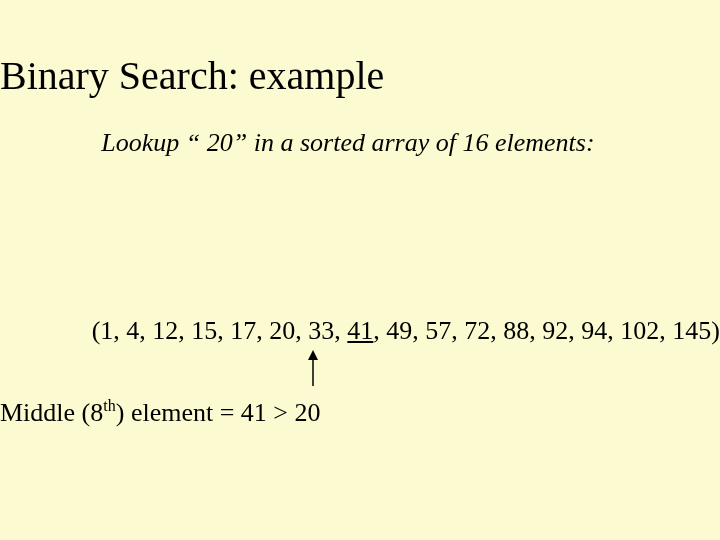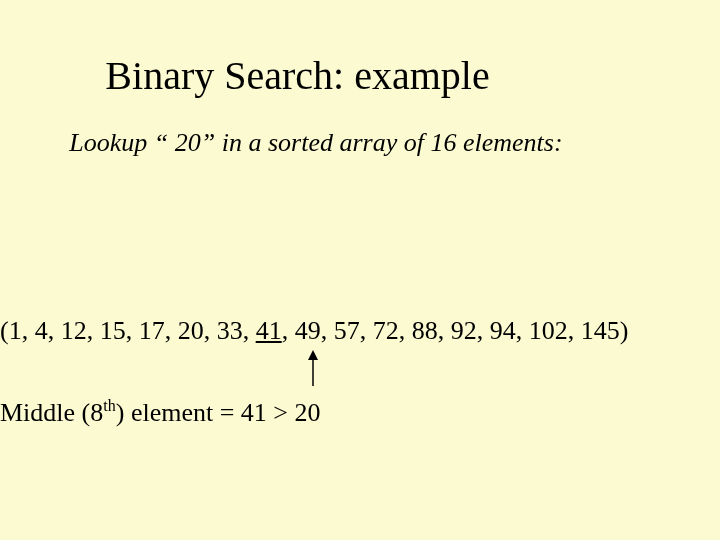--- a/index.html
+++ b/index.html
@@ -15,39 +15,39 @@
   .slide {
     position: relative;
     width: 720px;
     height: 540px;
   }
   .title {
     position: absolute;
     top: 52px;
     left: 0;
     width: 595px;
-    text-align: center;
     font-size: 40px;
     font-weight: 400;
   }
   .subtitle {
     position: absolute;
     top: 128px;
     left: 0;
     width: 632px;
     text-align: center;
     font-size: 26px;
     font-style: italic;
+    padding-left: 32px;
   }
   .array-line {
     position: absolute;
     top: 316px;
     left: 0;
     width: 720px;
-    text-align: left;
+    text-align: right;
     font-size: 26px;
     white-space: nowrap;
   }
   .array-line .underlined {
     text-decoration: underline;
   }
   .arrow {
     position: absolute;
     top: 350px;
     left: 306px;

